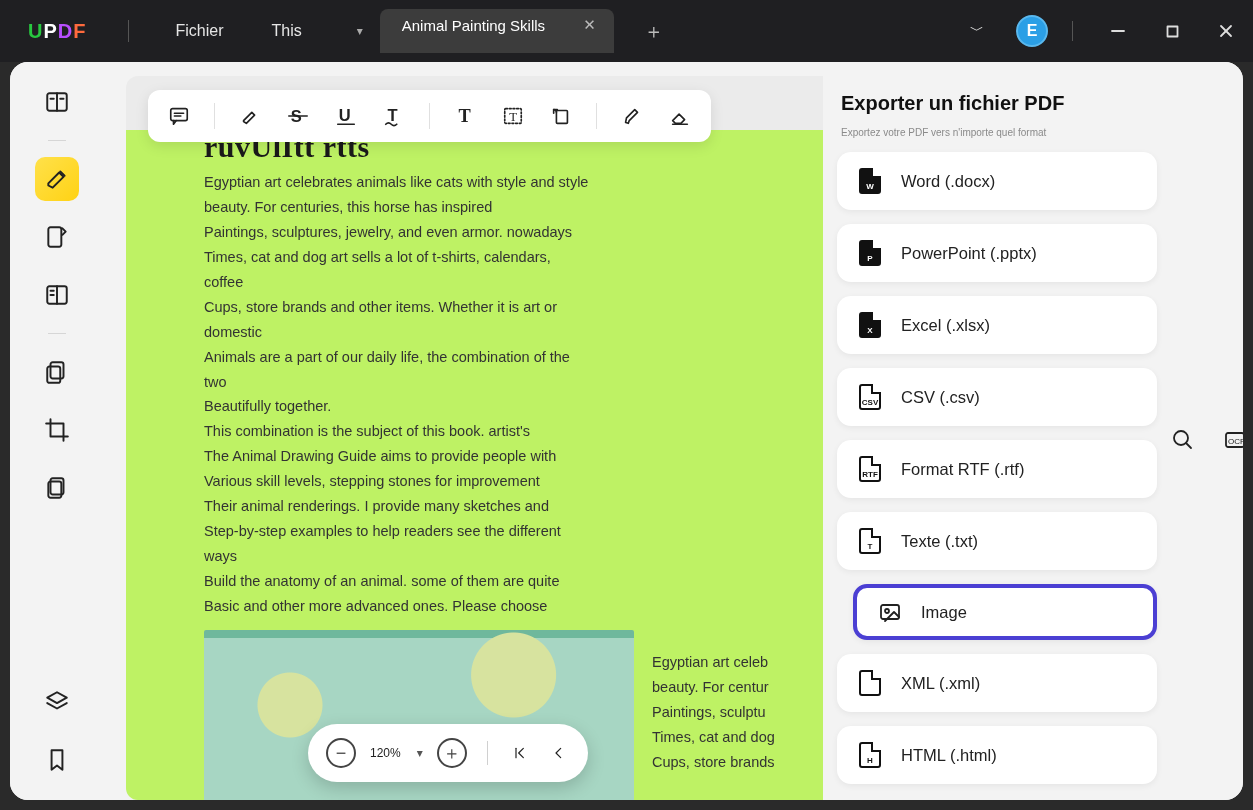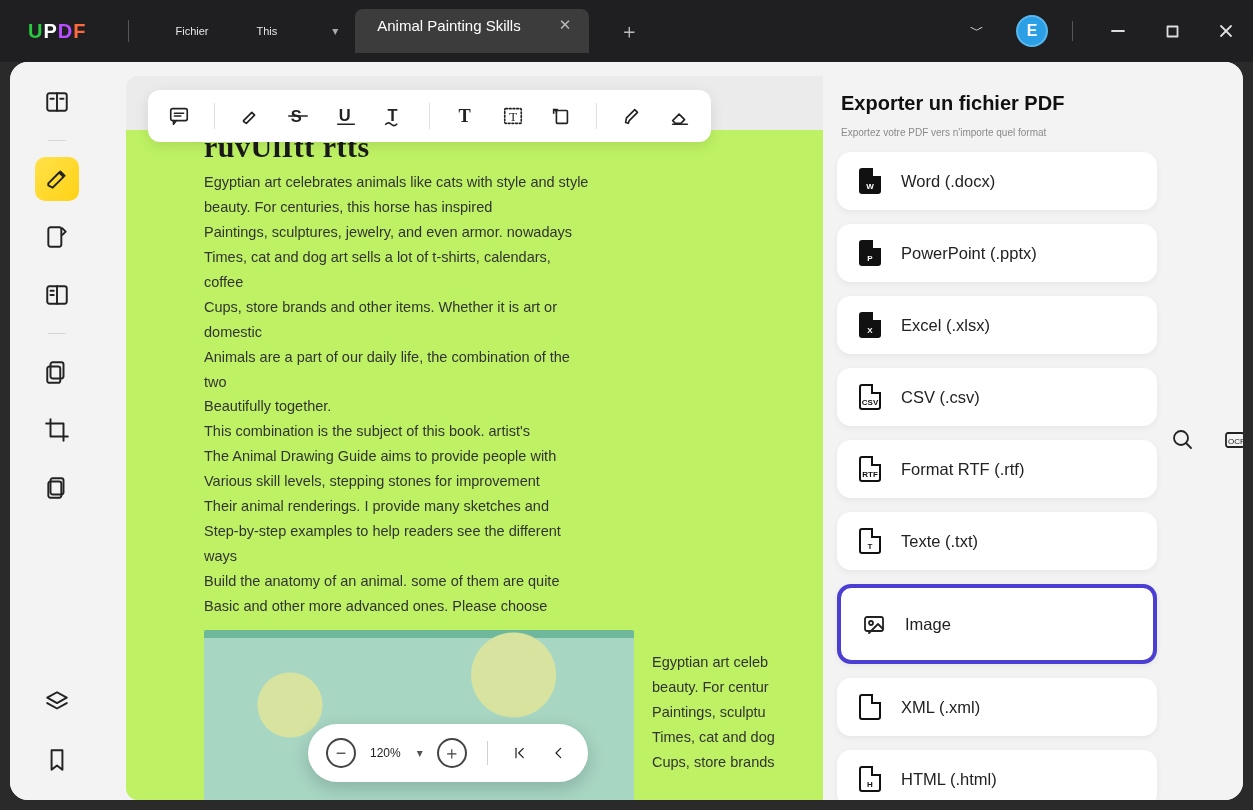--- a/index.html
+++ b/index.html
@@ -22,21 +22,21 @@
   font-weight: 800; font-size: 20px;
   letter-spacing: 1px;
   margin: 0 20px 0 28px;
 }
 .logo span:nth-child(1){color:#28c840;}
 .logo span:nth-child(2){color:#fff;}
 .logo span:nth-child(3){color:#b84eff;}
 .logo span:nth-child(4){color:#ff6a3d;}
 .vsep { width:1px; height:22px; background:#555; margin:0 22px; }
 .menu-item {
-  font-size: 11px; color:#e6e6e6; margin: 0 24px;
+  font-size: 16px; color:#e6e6e6; margin: 0 24px;
   cursor: pointer;
 }
 .tab-dropdown-arrow {
   display:flex;align-items:center;justify-content:center;
   width:28px;height:28px; color:#aaa; font-size:12px;
   margin-left: 20px; cursor:pointer;
 }
 .tab {
   height: 44px;
   background: #3c3c3c;
@@ -203,21 +203,22 @@
   height:58px; margin-bottom:14px;
   display:flex;align-items:center;padding:0 20px;gap:18px;
   cursor:pointer; font-size:16.5px;color:#222;
 }
 .export-option .fi {
   width:26px;height:26px;display:flex;align-items:center;justify-content:center;
 }
 .export-option.highlight {
   border:4px solid #4b3fd3;
   border-radius:14px;
-  height:80px;
+  height:56px;
+  margin-left:16px;
 }
 
 
 .right-strip {
   width:72px; background:#f3f3f3;
   display:flex;flex-direction:row;align-items:center;
   padding-top:18px; gap:14px;
 }
 .right-strip .tool {
   width:44px;height:44px;border-radius:10px;

